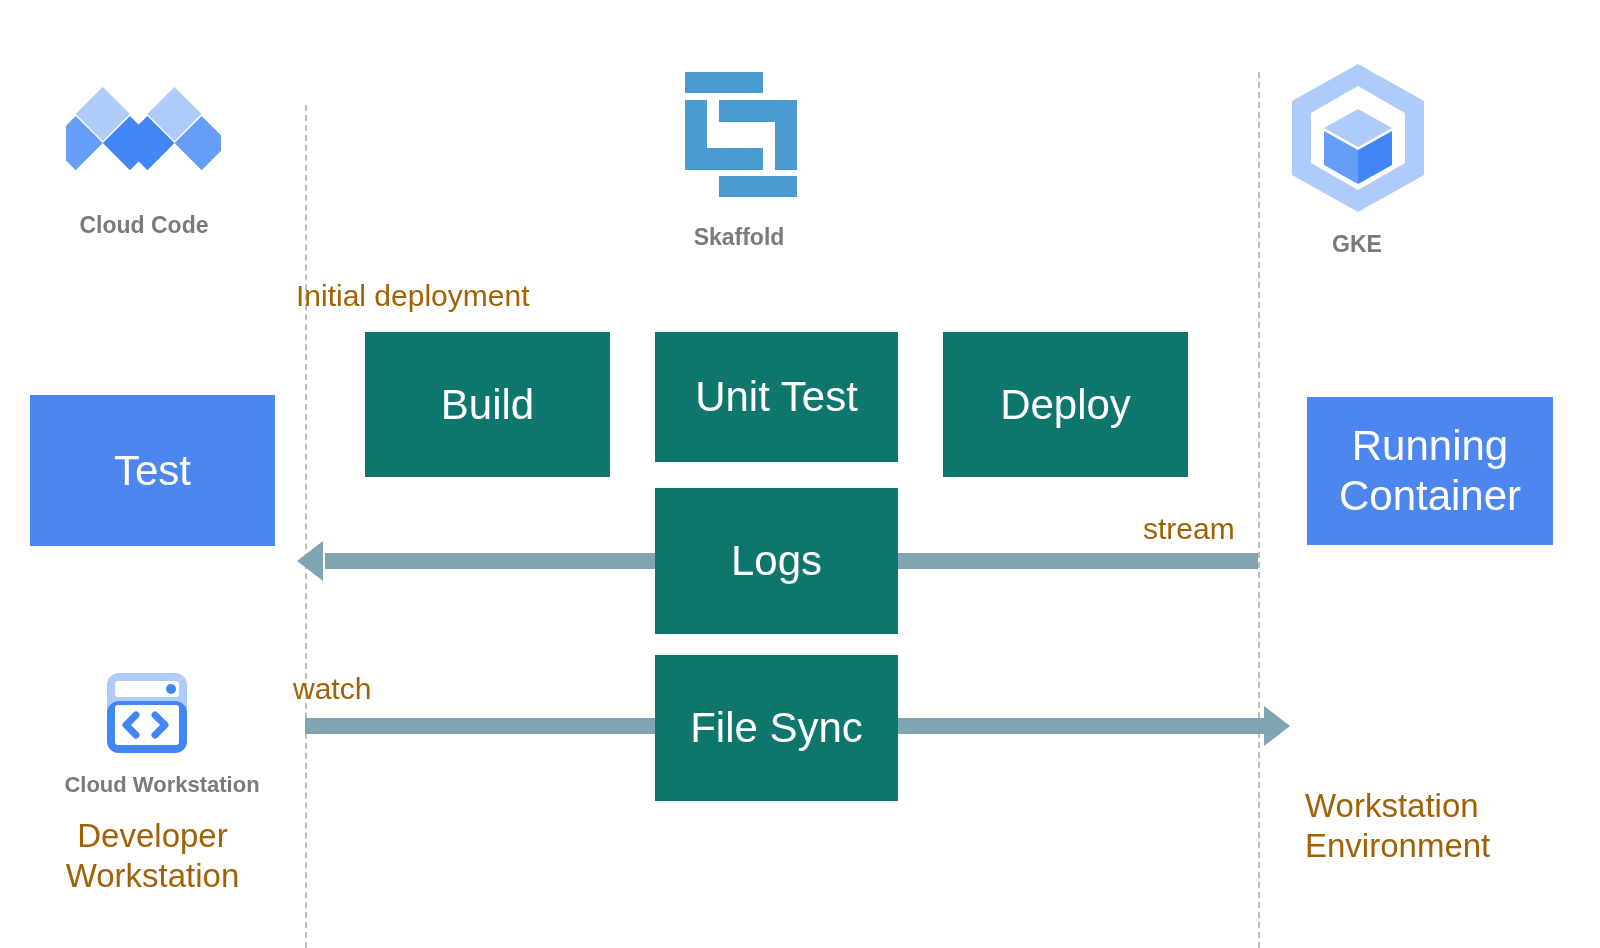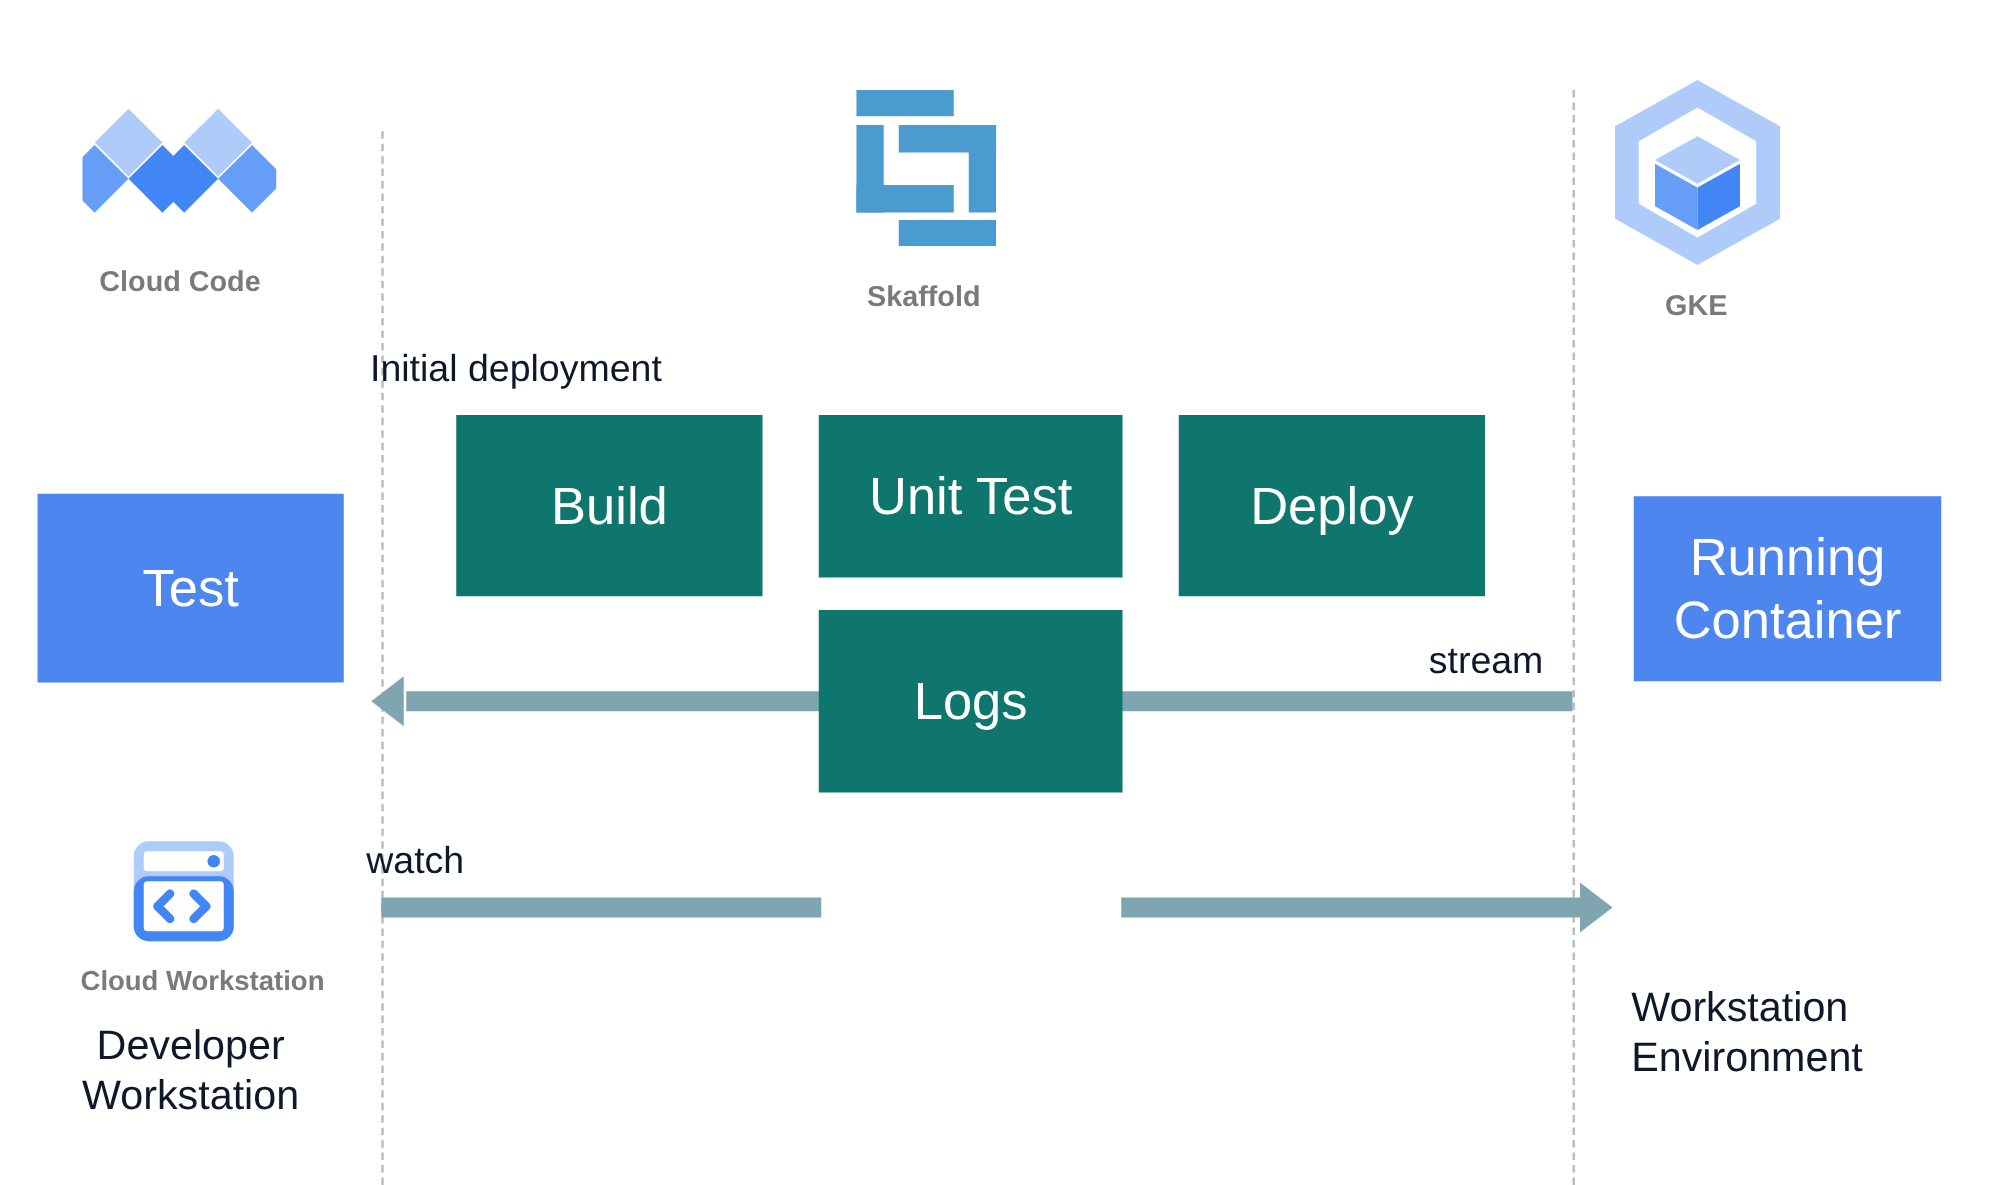--- a/index.html
+++ b/index.html
@@ -87,21 +87,21 @@
   #logs-head        { left: 297px;  top: 541px; }
 
   
   #sync-shaft-left  { left: 305px;  top: 718px; width: 352px; }
   #sync-shaft-right { left: 897px;  top: 718px; width: 367px; }
   #sync-head        { left: 1264px; top: 706px; }
 
   
   .label {
     position: absolute;
-    color: #0f172a;
+    color: #a16207;
     white-space: pre;
   }
   .label.dark-small { font-size: 30px; }
   .label.dark-multi { font-size: 33px; line-height: 1.22; text-align: center; }
   .caption {
     position: absolute;
     font-size: 23px;
     font-weight: bold;
     color: #7a7a7a;
     text-align: center;
@@ -203,20 +203,21 @@
 
   <div class="arrow-shaft" id="logs-shaft-right"></div>
   <div class="arrow-shaft" id="logs-shaft-left"></div>
   <div class="arrow-head left" id="logs-head"></div>
 
   <div class="arrow-shaft" id="sync-shaft-left"></div>
   <div class="arrow-shaft" id="sync-shaft-right"></div>
   <div class="arrow-head right" id="sync-head"></div>
 
   <div class="box teal flow" id="box-logs">Logs</div>
+  <div class="box teal flow" id="box-file-sync">File Sync</div>
 
   <div class="label dark-small" id="lbl-initial-deployment">Initial deployment</div>
   <div class="label dark-small" id="lbl-watch">watch</div>
   <div class="label dark-small" id="lbl-stream">stream</div>
 
   <div class="label dark-multi" id="lbl-developer-workstation">Developer
 Workstation</div>
   <div class="label dark-multi" id="lbl-development-environment">Workstation
 Environment</div>
 

